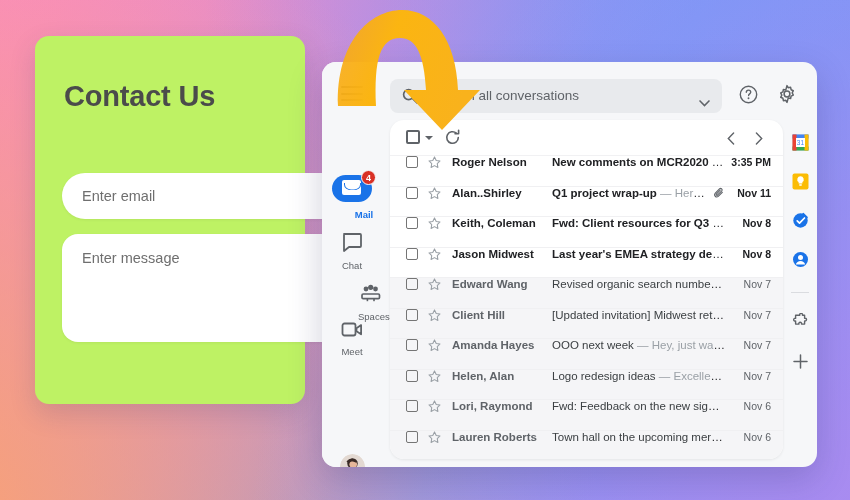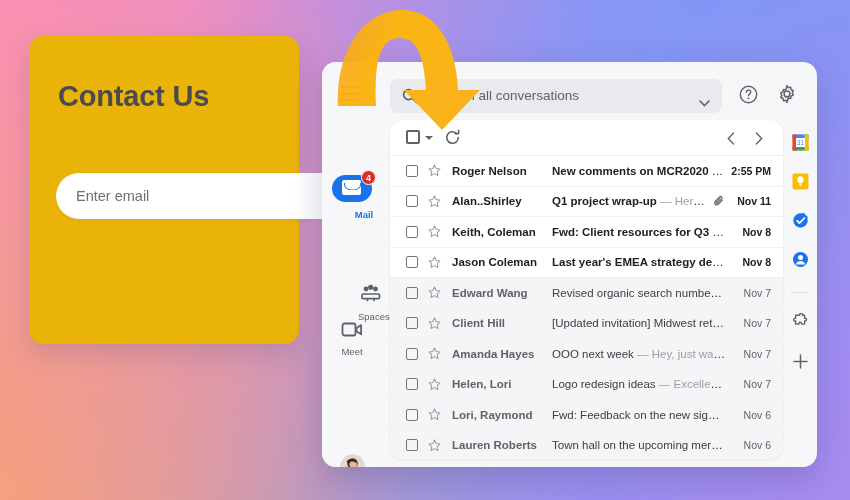--- a/index.html
+++ b/index.html
@@ -18,22 +18,22 @@
       radial-gradient(circle at 100% 0%, #7b97f7 0%, rgba(123,151,247,0) 62%); }
   #bg .g3 { background:
       radial-gradient(circle at 0% 100%, #fba36f 0%, rgba(251,163,111,0) 58%); }
   #bg .g4 { background:
       radial-gradient(circle at 100% 100%, #ab8bf0 0%, rgba(171,139,240,0) 58%); }
   #bg .base { position:absolute; inset:0;
       background: linear-gradient(120deg,#f58bbd 0%, #b38fe8 38%, #7e9af7 62%, #9f8cf2 100%); z-index:-1;}
 
   
   #contact-card {
-    position:absolute; left:29px; top:36px; width:270px; height:308px;
-    background:#eab308; border-radius:14px; z-index:2;
+    position:absolute; left:35px; top:36px; width:270px; height:368px;
+    background:#bef264; border-radius:14px; z-index:2;
     box-shadow:0 10px 26px rgba(60,60,120,0.18);
   }
   #contact-title {
     position:absolute; left:29px; top:44px; font-size:29px; font-weight:bold;
     color:#4b4b4b; letter-spacing:-0.2px;
   }
   .cc-field {
     position:absolute; left:27px; background:#ffffff; border-radius:22px;
     box-shadow:0 1px 3px rgba(0,0,0,0.06);
     text-decoration:underline;
@@ -118,21 +118,21 @@
       border:2px solid #5f6368; border-radius:2px; cursor:pointer; }
   #select-caret { position:absolute; left:35px; top:16px; width:0; height:0;
       border-left:4px solid transparent; border-right:4px solid transparent;
       border-top:4.5px solid #5f6368; cursor:pointer; }
   #refresh-btn { position:absolute; left:54px; top:9px; cursor:pointer; }
   #page-prev { position:absolute; right:48px; top:11px; cursor:pointer; }
   #page-next { position:absolute; right:20px; top:11px; cursor:pointer; }
 
   #mail-list { position:absolute; top:36px; left:0; right:0; bottom:0; overflow:hidden; }
   .mrow {
-    height:30.5px; display:flex; align-items:center;
+    height:30.5px; display:flex; 
     border-bottom:1px solid #f0f0f2; cursor:pointer; position:relative;
     padding-left:16px; padding-right:12px;
   }
   .mrow.read { background:#f5f5f7; }
   .mrow.unread { background:#ffffff; }
   .mcheck { width:12px; height:12px; border:1.6px solid #757575; border-radius:2px;
             flex:0 0 12px; cursor:pointer; }
   .mstar { flex:0 0 14px; margin-left:10px; cursor:pointer; line-height:0; }
   .msender { flex:0 0 92px; margin-left:10px; font-size:11.5px; color:#202124;
              white-space:nowrap; overflow:hidden; text-overflow:ellipsis; }
@@ -171,40 +171,51 @@
     <div class="g4"></div>
 </div>
 
 <div id="contact-card">
   <div id="contact-title">Contact Us</div>
 
   <div class="cc-field" id="cc-email">
     <span class="cc-ph">Enter email</span>
   </div>
 
+  <div class="cc-field" id="cc-message">
+    <span class="cc-ph">Enter message</span>
+  </div>
 
 </div>
 
 <div id="gmail">
 
   <div id="left-rail">
     <div id="hamburger">
         <i></i>
         <i></i>
         <i></i>
       </div>
 
     <div class="rail-item active" id="rail-mail">
       <span class="mail-pill">
         <span class="pill"></span><span class="env"></span>
         <span class="mail-badge">4</span>
       </span>
       <span class="rail-label">Mail</span>
     </div>
 
+    <div class="rail-item" id="rail-chat">
+      <span>
+        <svg width="22" height="21" viewBox="0 0 22 21">
+            <path d="M3 2h16a1 1 0 011 1v11a1 1 0 01-1 1H8l-5 4V3a1 1 0 011-1z" fill="none" stroke="#5f6368" stroke-width="1.8" stroke-linejoin="round"></path>
+          </svg>
+      </span>
+      <span class="rail-label">Chat</span>
+    </div>
 
     <div class="rail-item" id="rail-spaces">
       <span>
         <svg width="26" height="20" viewBox="0 0 26 20">
           <circle cx="8" cy="5" r="2.4" fill="#5f6368"></circle>
           <circle cx="17.5" cy="5" r="2.4" fill="#5f6368"></circle>
           <circle cx="12.7" cy="3.3" r="2.6" fill="#5f6368"></circle>
           <rect x="4" y="10" width="17.5" height="4.6" rx="1.2" fill="none" stroke="#5f6368" stroke-width="1.7"></rect>
           <rect x="8.6" y="14.6" width="1.6" height="2.6" fill="#5f6368"></rect>
           <rect x="15.2" y="14.6" width="1.6" height="2.6" fill="#5f6368"></rect>
@@ -294,21 +305,21 @@
       </div>
 
       <div id="mail-list">
           <div class="mrow unread">
             <span class="mcheck"></span>
             <span class="mstar"><svg width="13" height="13" viewBox="0 0 13 13">
                 <path d="M6.5 0.9l1.7 3.5 3.8.55-2.75 2.7.65 3.8-3.4-1.8-3.4 1.8.65-3.8L1 4.95l3.8-.55z" fill="none" stroke="#9aa0a6" stroke-width="1.05" stroke-linejoin="round"></path>
               </svg></span>
             <span class="msender">Roger Nelson</span>
             <span class="mbody"><span class="msubj">New comments on MCR2020 dra.</span></span>
-            <span class="mdate">2:55 PM</span>
+            <span class="mdate">3:35 PM</span>
           </div>
           <div class="mrow unread">
             <span class="mcheck"></span>
             <span class="mstar"><svg width="13" height="13" viewBox="0 0 13 13">
                 <path d="M6.5 0.9l1.7 3.5 3.8.55-2.75 2.7.65 3.8-3.4-1.8-3.4 1.8.65-3.8L1 4.95l3.8-.55z" fill="none" stroke="#9aa0a6" stroke-width="1.05" stroke-linejoin="round"></path>
               </svg></span>
             <span class="msender">Alan..Shirley</span>
             <span class="mbody"><span class="msubj">Q1 project wrap-up</span><span class="msnip"> — Here's a lis</span></span>
             <span class="mclip"><svg width="12" height="12" viewBox="0 0 12 12">
                 <path d="M9.3 5.3L5.2 9.4a2.2 2.2 0 01-3.1-3.1l4.6-4.6a1.5 1.5 0 012.1 2.1L4.4 8.2a0.8 0.8 0 01-1.1-1.1l3.9-3.9" fill="none" stroke="#5f6368" stroke-width="1.15" stroke-linecap="round" stroke-linejoin="round"></path>
@@ -322,21 +333,21 @@
               </svg></span>
             <span class="msender">Keith, Coleman</span>
             <span class="mbody"><span class="msubj">Fwd: Client resources for Q3</span><span class="msnip"> — R..</span></span>
             <span class="mdate">Nov 8</span>
           </div>
           <div class="mrow unread">
             <span class="mcheck"></span>
             <span class="mstar"><svg width="13" height="13" viewBox="0 0 13 13">
                 <path d="M6.5 0.9l1.7 3.5 3.8.55-2.75 2.7.65 3.8-3.4-1.8-3.4 1.8.65-3.8L1 4.95l3.8-.55z" fill="none" stroke="#9aa0a6" stroke-width="1.05" stroke-linejoin="round"></path>
               </svg></span>
-            <span class="msender">Jason Coleman</span>
+            <span class="msender">Jason Midwest</span>
             <span class="mbody"><span class="msubj">Last year's EMEA strategy deck -..</span></span>
             <span class="mdate">Nov 8</span>
           </div>
           <div class="mrow read">
             <span class="mcheck"></span>
             <span class="mstar"><svg width="13" height="13" viewBox="0 0 13 13">
                 <path d="M6.5 0.9l1.7 3.5 3.8.55-2.75 2.7.65 3.8-3.4-1.8-3.4 1.8.65-3.8L1 4.95l3.8-.55z" fill="none" stroke="#9aa0a6" stroke-width="1.05" stroke-linejoin="round"></path>
               </svg></span>
             <span class="msender">Edward Wang</span>
             <span class="mbody"><span class="msubj">Revised organic search numbers</span><span class="msnip"> ›…</span></span>
@@ -358,21 +369,21 @@
               </svg></span>
             <span class="msender">Amanda Hayes</span>
             <span class="mbody"><span class="msubj">OOO next week</span><span class="msnip"> — Hey, just wanted …</span></span>
             <span class="mdate">Nov 7</span>
           </div>
           <div class="mrow read">
             <span class="mcheck"></span>
             <span class="mstar"><svg width="13" height="13" viewBox="0 0 13 13">
                 <path d="M6.5 0.9l1.7 3.5 3.8.55-2.75 2.7.65 3.8-3.4-1.8-3.4 1.8.65-3.8L1 4.95l3.8-.55z" fill="none" stroke="#9aa0a6" stroke-width="1.05" stroke-linejoin="round"></path>
               </svg></span>
-            <span class="msender">Helen, Lori</span>
+            <span class="msender">Helen, Alan</span>
             <span class="mbody"><span class="msubj">Logo redesign ideas</span><span class="msnip"> — Excellent. hi…</span></span>
             <span class="mdate">Nov 7</span>
           </div>
           <div class="mrow read">
             <span class="mcheck"></span>
             <span class="mstar"><svg width="13" height="13" viewBox="0 0 13 13">
                 <path d="M6.5 0.9l1.7 3.5 3.8.55-2.75 2.7.65 3.8-3.4-1.8-3.4 1.8.65-3.8L1 4.95l3.8-.55z" fill="none" stroke="#9aa0a6" stroke-width="1.05" stroke-linejoin="round"></path>
               </svg></span>
             <span class="msender">Lori, Raymond</span>
             <span class="mbody"><span class="msubj">Fwd: Feedback on the new signupe…</span></span>

